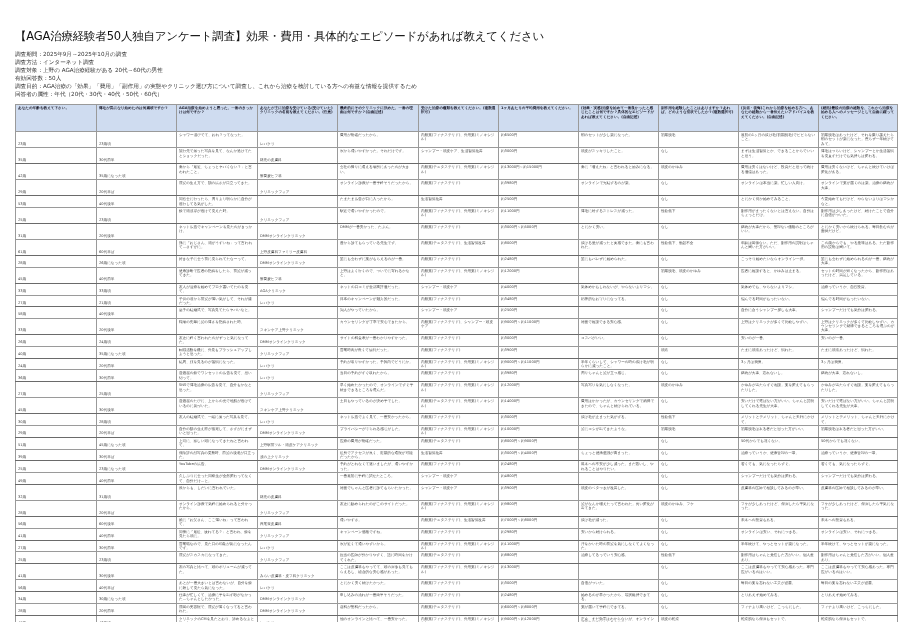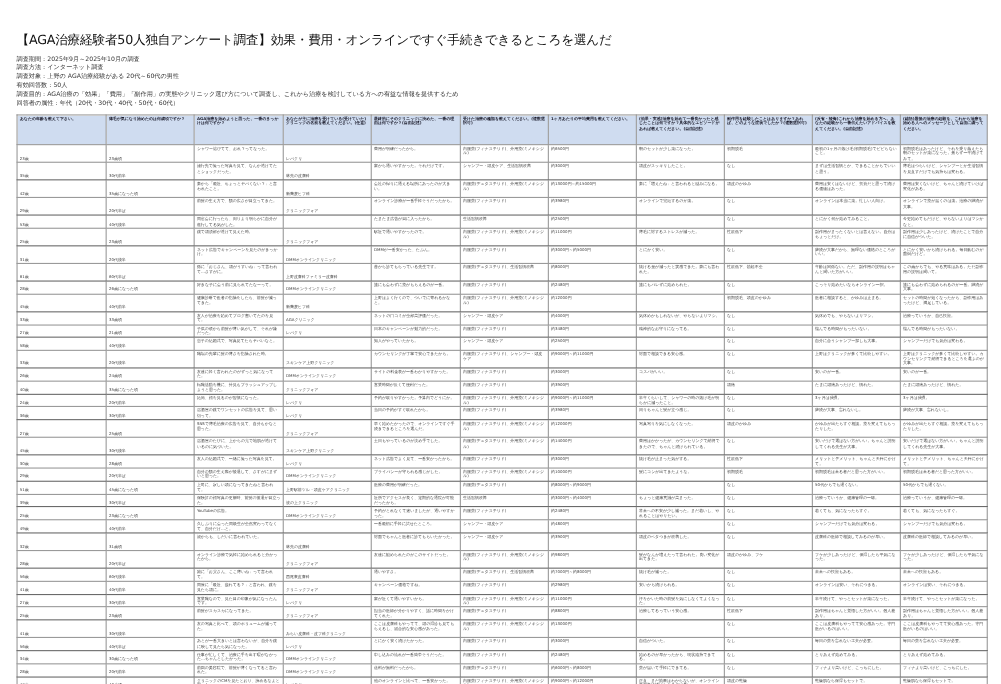--- a/index.html
+++ b/index.html
@@ -12,21 +12,21 @@
   table.survey th { background:#cfdcf0; height:24px; text-align:left; font-weight:bold; color:#1a1a2a; }
   table.survey td { color:#444; }
   table.survey td.age, table.survey td.onset, table.survey td.clinic { vertical-align:bottom; }
   table.survey tr.r td { height:8.2px; }
   table.survey tr.t td { height:13px; }
   table.survey tr.row-sep td { border-bottom:1px solid #6a6a6a; }
 </style>
 </head>
 <body>
 
-<div class="title">【AGA治療経験者50人独自アンケート調査】効果・費用・オンラインですぐ手続きできるところを選んだ</div>
+<div class="title">【AGA治療経験者50人独自アンケート調査】効果・費用・具体的なエピソードがあれば教えてください</div>
 
 <div class="meta">
   <div>調査期間：2025年9月～2025年10月の調査</div>
   <div>調査方法：インターネット調査</div>
   <div>調査対象：上野の AGA治療経験がある 20代～60代の男性</div>
   <div>有効回答数：50人</div>
   <div>調査目的：AGA治療の「効果」「費用」「副作用」の実態やクリニック選び方について調査し、これから治療を検討している方への有益な情報を提供するため</div>
   <div>回答者の属性：年代（20代・30代・40代・50代・60代）</div>
 </div>
 

